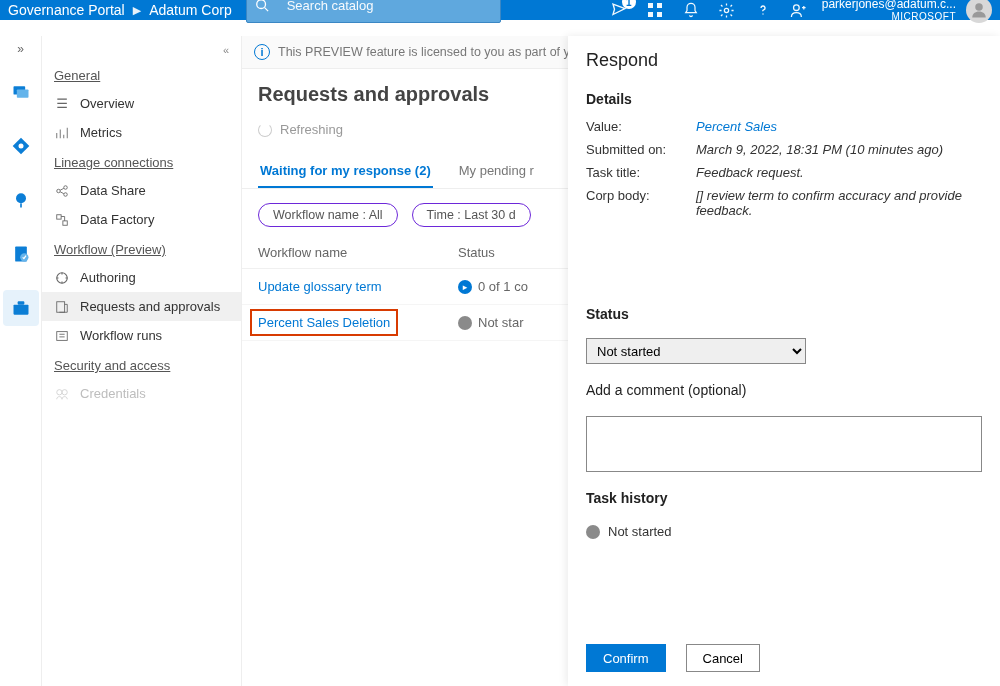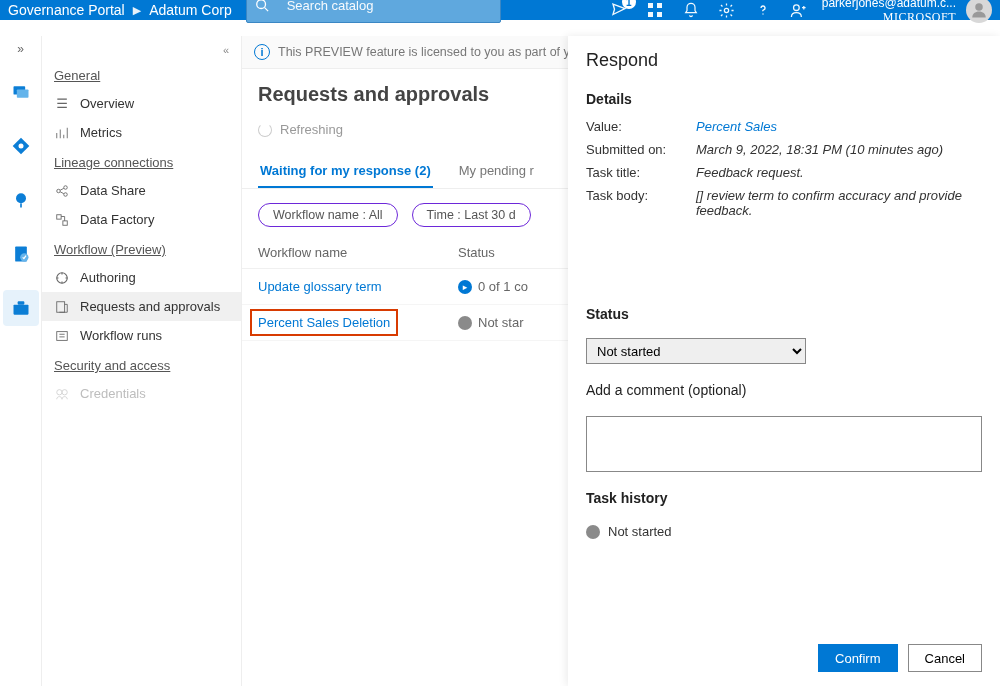--- a/index.html
+++ b/index.html
@@ -12,21 +12,21 @@
   .header .search { flex: 0 0 auto; margin-left: 4px; }
   .header .search-box { display: flex; align-items: flex-start; background: #5fa8de; border: 1px solid #3b87c4; width: 255px; height: 26px; border-radius: 2px; padding: 0 8px; color: #fff; gap: 18px; }
   .header .search-box svg { flex: none; }
   .header .spacer { flex: 1; }
   .header .tools { display: flex; align-items: center; gap: 14px; padding: 0 6px; }
   .header .tools .tool { position: relative; display: flex; align-items: center; justify-content: center; width: 22px; height: 22px; }
   .header .tools .tool svg { opacity: .95; }
   .header .badge { position: absolute; top: -4px; right: -6px; background: #fff; color: #0078d4; font-size: 10px; font-weight: 600; width: 14px; height: 14px; border-radius: 50%; display: flex; align-items: center; justify-content: center; }
   .header .acct { display: flex; flex-direction: column; align-items: flex-end; justify-content: center; padding: 0 6px; line-height: 1.2; }
   .header .acct .email { font-size: 12px; }
-  .header .acct .org { font-size: 12px; letter-spacing: .5px; font-family: Liberation Serif, serif; }
+  .header .acct .org { font-size: 10px; letter-spacing: .5px; }
   .header .avatar { width: 26px; height: 26px; border-radius: 50%; background: #d8d8d8; display: flex; align-items: center; justify-content: center; margin: 0 8px 0 4px; }
 
   
   .layout { position: absolute; top: 36px; bottom: 0; left: 0; right: 0; display: flex; }
   .rail { width: 42px; background: #fff; border-right: 1px solid #eee; display: flex; flex-direction: column; align-items: center; padding-top: 6px; gap: 18px; }
   .rail .rail-toggle { font-size: 12px; color: #666; }
   .rail .rail-item { width: 36px; height: 36px; display: flex; align-items: center; justify-content: center; border-radius: 4px; }
   .rail .rail-item.sel { background: #e6f2fb; }
   .rail svg { opacity: .95; }
 
@@ -66,21 +66,21 @@
   .panel h2 { font-size: 18px; font-weight: 400; color: #222; margin-bottom: 20px; }
   .panel h3 { font-size: 14px; font-weight: 600; color: #222; margin-bottom: 12px; }
   .detail-row { display: flex; margin-bottom: 8px; font-size: 13px; }
   .detail-row .k { width: 110px; color: #333; }
   .detail-row .v { flex: 1; color: #333; font-style: italic; }
   .detail-row .v.link { color: #0078d4; }
   select.status-sel { width: 220px; height: 26px; border: 1px solid #888; font-size: 13px; padding: 2px 6px; margin-top:4px; margin-bottom: 18px; }
   textarea.comment { width: 100%; height: 56px; border: 1px solid #888; resize: none; margin-top:6px; margin-bottom: 18px; font-family: inherit; padding:4px; }
   .history-item { display:flex; align-items:center; gap:8px; font-size:13px; margin-top:6px;}
   .history-item .dot{ width:14px;height:14px;border-radius:50%; background:#8a8a8a;}
-  .panel-actions { margin-top:auto; padding: 12px 0 14px; display:flex; gap:10px;justify-content:flex-end; }
+  .panel-actions { margin-top:auto; padding: 12px 0 14px; display:flex; gap:20px; }
   .btn { height:28px; padding: 0 16px; font-size:13px; border:1px solid #888; background:#fff; cursor:pointer; }
   .btn.primary { background:#0078d4; border-color:#0078d4; color:#fff; }
 </style>
 </head>
 <body>
 
 <div class="header">
   <div class="brand">
     <span>Governance Portal</span>
     <span class="chev">▶</span>
@@ -315,21 +315,21 @@
     </div>
   <div class="detail-row">
       <span class="k">Submitted on:</span>
       <span class="v">March 9, 2022, 18:31 PM (10 minutes ago)</span>
     </div>
   <div class="detail-row">
       <span class="k">Task title:</span>
       <span class="v">Feedback request.</span>
     </div>
   <div class="detail-row" style="margin-bottom:28px;">
-      <span class="k">Task body:</span>
+      <span class="k">Corp body:</span>
       <span class="v">[] review term to confirm accuracy and provide feedback.</span>
     </div>
 
   <div style="height:60px;"></div>
   <h3>Status</h3>
   <select class="status-sel">
     <option>Not started</option>
   </select>
 
   <h3 style="font-weight:400">Add a comment (optional)</h3>

